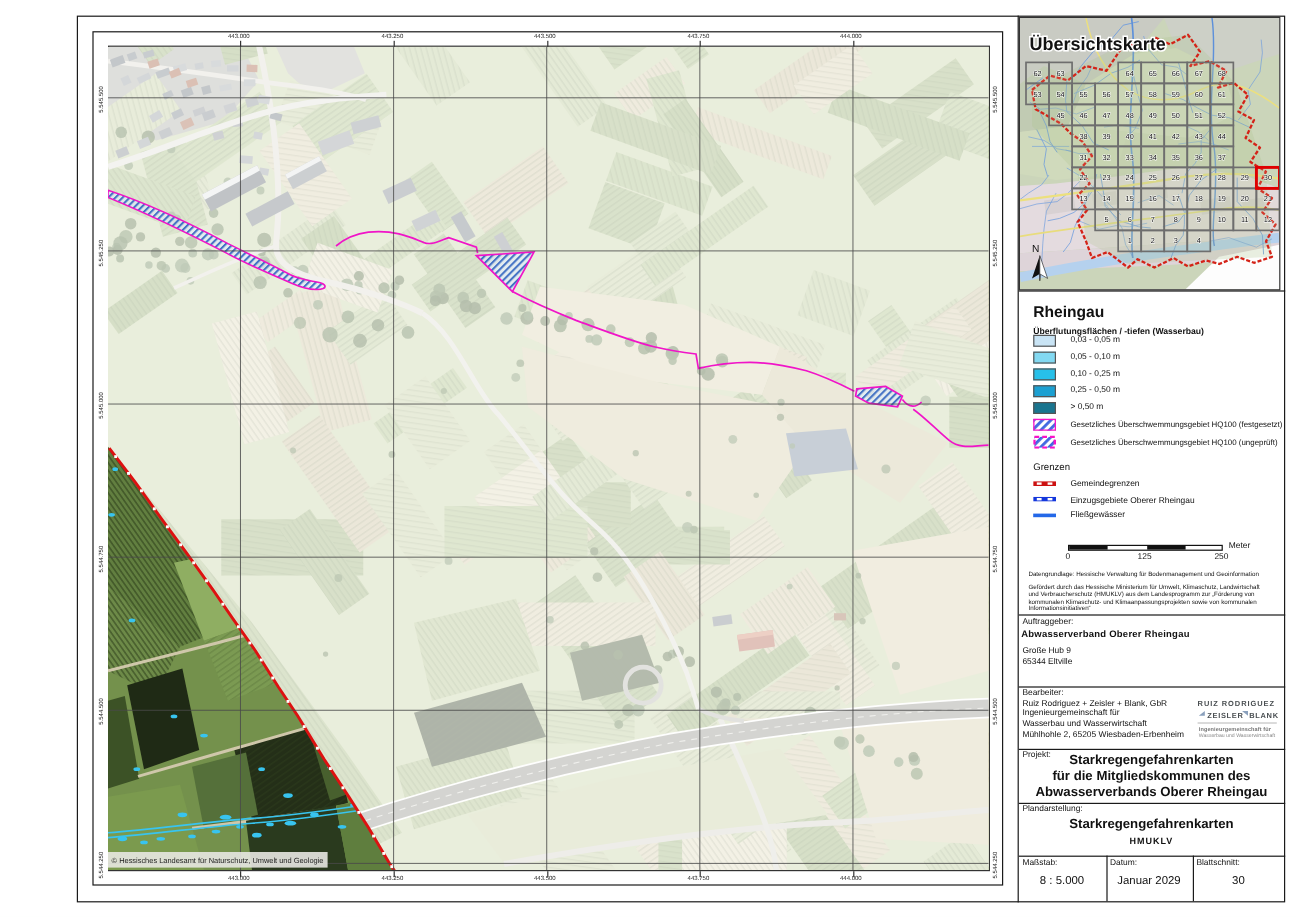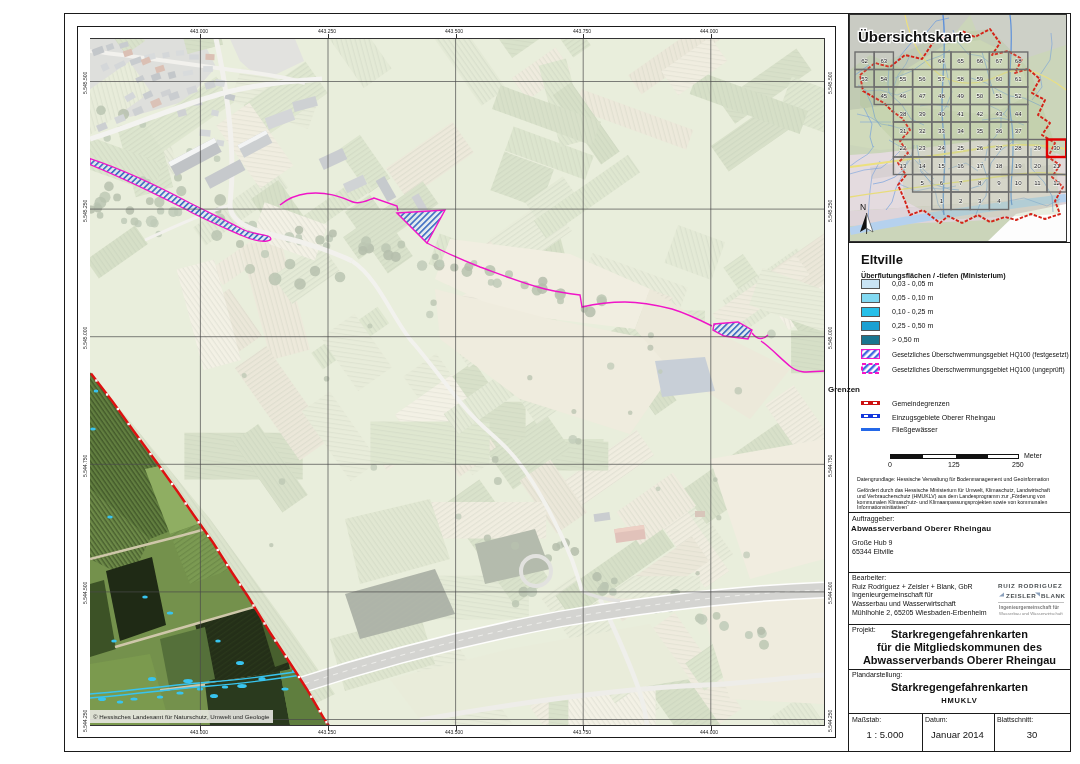--- a/index.html
+++ b/index.html
@@ -1105,22 +1105,22 @@
 <text x="129.8" y="187.9" text-anchor="middle" font-family="Liberation Sans, sans-serif" font-size="6.1" fill="#111" stroke="#fff" stroke-width="0.8" paint-order="stroke">3</text>
 <text x="149.0" y="187.9" text-anchor="middle" font-family="Liberation Sans, sans-serif" font-size="6.1" fill="#111" stroke="#fff" stroke-width="0.8" paint-order="stroke">4</text>
 <text x="10" y="195" font-family="Liberation Sans, sans-serif" font-size="8.5" fill="#111">N</text>
 <polygon points="16.5,219 16.5,198 10,217 16,213.5" fill="#111"></polygon>
 <polygon points="16.5,219 16.5,198 23,217 17,213.5" fill="#fff" stroke="#111" stroke-width="0.5"></polygon>
 <text x="8" y="27" font-family="Liberation Sans, sans-serif" font-size="15" font-weight="bold" fill="#111" stroke="#fff" stroke-width="2.5" paint-order="stroke">Übersichtskarte</text>
       </svg>
   </div>
 
   <div class="abs" style="left:848.5px;top:241.5px;width:222px;height:270.5px;border-top:1.6px solid #1a1a1a;box-sizing:border-box;"></div>
-  <div class="abs" style="left:861px;top:252px;font-size:13px;font-weight:bold;color:#111;">Eltville</div>
-  <div class="abs" style="left:861px;top:270.5px;font-size:7.2px;font-weight:bold;color:#111;">Überflutungsflächen / -tiefen (Ministerium)</div>
+  <div class="abs" style="left:861px;top:252px;font-size:13px;font-weight:bold;color:#111;">Rheingau</div>
+  <div class="abs" style="left:861px;top:270.5px;font-size:7.2px;font-weight:bold;color:#111;">Überflutungsflächen / -tiefen (Wasserbau)</div>
 
   <div class="abs" style="left:861px;top:279px;width:19px;height:10px;background:#c9e4f5;border:1px solid #555;box-sizing:border-box;"></div>
   <div class="abs" style="left:892px;top:280px;font-size:7px;color:#111;">0,03 - 0,05 m</div>
   <div class="abs" style="left:861px;top:293px;width:19px;height:10px;background:#82d9f2;border:1px solid #555;box-sizing:border-box;"></div>
   <div class="abs" style="left:892px;top:294px;font-size:7px;color:#111;">0,05 - 0,10 m</div>
   <div class="abs" style="left:861px;top:307px;width:19px;height:10px;background:#27c0e9;border:1px solid #555;box-sizing:border-box;"></div>
   <div class="abs" style="left:892px;top:308px;font-size:7px;color:#111;">0,10 - 0,25 m</div>
   <div class="abs" style="left:861px;top:321px;width:19px;height:10px;background:#1ba0d2;border:1px solid #555;box-sizing:border-box;"></div>
   <div class="abs" style="left:892px;top:322px;font-size:7px;color:#111;">0,25 - 0,50 m</div>
   <div class="abs" style="left:861px;top:335px;width:19px;height:10px;background:#1a758f;border:1px solid #555;box-sizing:border-box;"></div>
@@ -1136,21 +1136,21 @@
         <rect x="0" y="0" width="19" height="10" fill="url(#h1)" stroke="#f714c8" stroke-width="2.2"></rect>
       </svg>
   </div>
   <div class="abs" style="left:892px;top:351px;font-size:6.6px;color:#111;">Gesetzliches Überschwemmungsgebiet HQ100 (festgesetzt)</div>
   <div class="abs" style="left:861px;top:363px;width:19px;height:11px;">
     <svg width="19" height="11">
         <rect x="1" y="1" width="17" height="9" fill="url(#h1)" stroke="#f714c8" stroke-width="2" stroke-dasharray="4 2.5"></rect>
       </svg>
   </div>
   <div class="abs" style="left:892px;top:365.5px;font-size:6.6px;color:#111;">Gesetzliches Überschwemmungsgebiet HQ100 (ungeprüft)</div>
-  <div class="abs" style="left:828px;top:385px;font-size:8px;font-weight:bold;color:#111;">Grenzen</div>
+  <div class="abs" style="left:861px;top:385px;font-size:8px;font-weight:normal;color:#111;">Grenzen</div>
   <div class="abs" style="left:861px;top:401px;width:19px;height:4px;">
     <svg width="19" height="4">
         <rect width="19" height="4" fill="#cc1111"></rect>
         <rect x="3" y="1" width="4" height="2" fill="#fff"></rect>
         <rect x="12" y="1" width="4" height="2" fill="#fff"></rect>
       </svg>
   </div>
   <div class="abs" style="left:892px;top:400px;font-size:7px;color:#111;">Gemeindegrenzen</div>
   <div class="abs" style="left:861px;top:414px;width:19px;height:4px;">
     <svg width="19" height="4">
@@ -1205,16 +1205,16 @@
   <div class="abs lbl" style="left:852px;top:671px;">Plandarstellung:</div>
   <div class="abs" style="left:848.5px;top:681px;width:222px;text-align:center;font-size:11px;font-weight:bold;color:#111;">Starkregengefahrenkarten</div>
   <div class="abs" style="left:848.5px;top:696px;width:222px;text-align:center;font-size:7.5px;font-weight:bold;letter-spacing:0.8px;color:#111;">HMUKLV</div>
 
   <div class="abs" style="left:848.5px;top:713px;width:222px;height:37.5px;border-top:1.6px solid #1a1a1a;box-sizing:border-box;"></div>
   <div class="abs" style="left:921.5px;top:713px;width:0;height:37.5px;border-left:1.4px solid #1a1a1a;"></div>
   <div class="abs" style="left:993.5px;top:713px;width:0;height:37.5px;border-left:1.4px solid #1a1a1a;"></div>
   <div class="abs lbl" style="left:852px;top:715.5px;">Maßstab:</div>
   <div class="abs lbl" style="left:925px;top:715.5px;">Datum:</div>
   <div class="abs lbl" style="left:997px;top:715.5px;">Blattschnitt:</div>
-  <div class="abs" style="left:848.5px;top:729px;width:73px;text-align:center;font-size:9.5px;color:#111;">1 : 5.000</div>
-  <div class="abs" style="left:921.5px;top:729px;width:72px;text-align:center;font-size:9.5px;color:#111;">Januar 2014</div>
+  <div class="abs" style="left:848.5px;top:729px;width:73px;text-align:center;font-size:9.5px;color:#111;">8 : 5.000</div>
+  <div class="abs" style="left:921.5px;top:729px;width:72px;text-align:center;font-size:9.5px;color:#111;">Januar 2029</div>
   <div class="abs" style="left:993.5px;top:729px;width:77px;text-align:center;font-size:9.5px;color:#111;">30</div>
 </div>
 
 </body></html>

